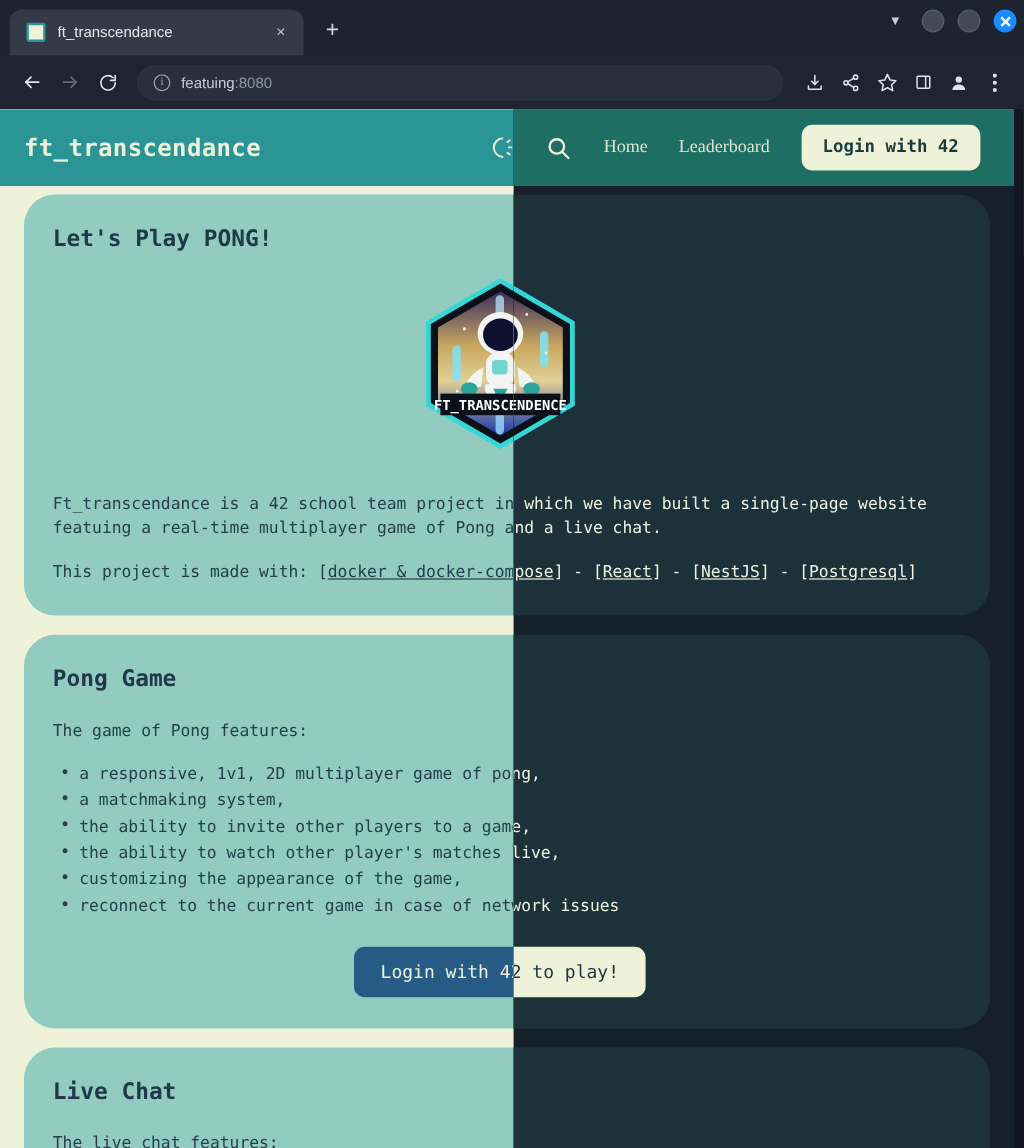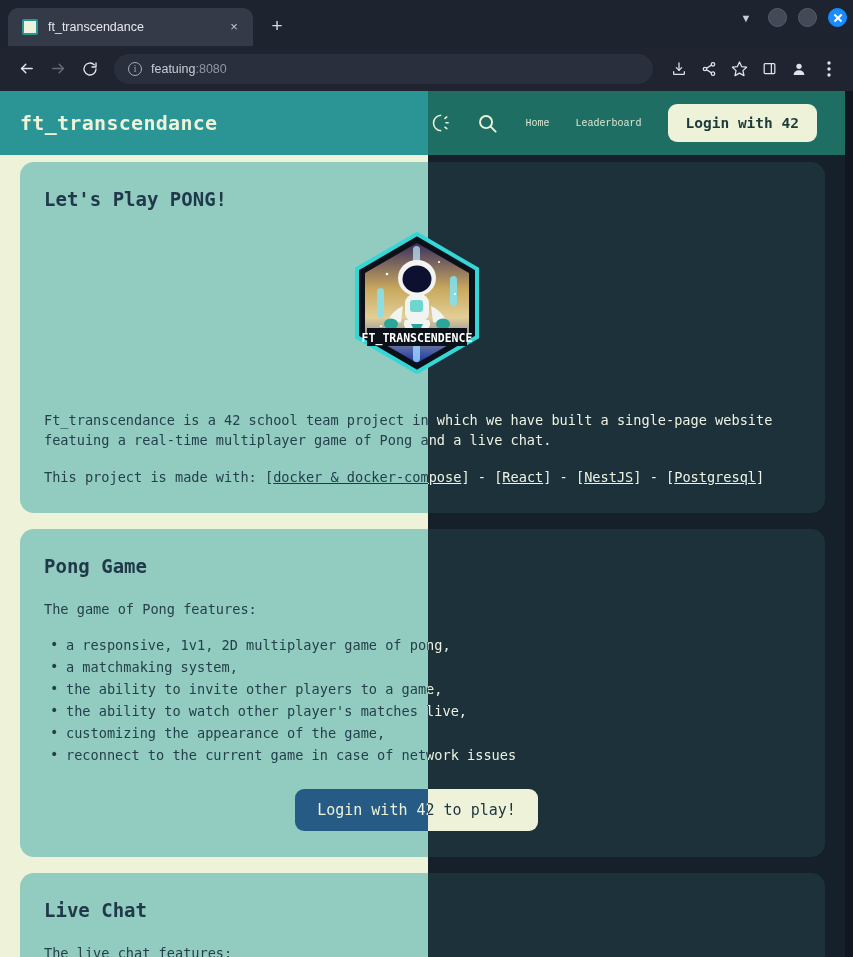--- a/index.html
+++ b/index.html
@@ -205,40 +205,40 @@
     letter-spacing: 0.3px;
   }
   .nav-right {
     margin-left: auto;
     display: flex;
     align-items: center;
     gap: 26px;
   }
   .nav-icon { cursor: pointer; display: flex; align-items: center; }
   .nav-link {
-    font-family: Liberation Mono, monospace;
-    font-size: 10px;
+    font-family: Liberation Serif, serif;
+    font-size: 15px;
     cursor: pointer;
     text-decoration: none;
   }
   .nav-login {
     font-family: "DejaVu Sans Mono", monospace;
     font-size: 14.5px;
     font-weight: bold;
     padding: 11px 18px;
     border-radius: 9px;
     border: none;
     cursor: pointer;
     white-space: nowrap;
   }
 
   
   .content { padding: 7px 20px 0 20px; }
   .card {
-    border-radius: 14px;
+    border-radius: 26px;
     padding: 26px 36px 26px 24px;
     margin-bottom: 16px;
   }
   .card h2 {
     font-family: "DejaVu Sans Mono", monospace;
     font-size: 19px;
     font-weight: bold;
     margin-bottom: 22px;
   }
   .card p, .card li {

